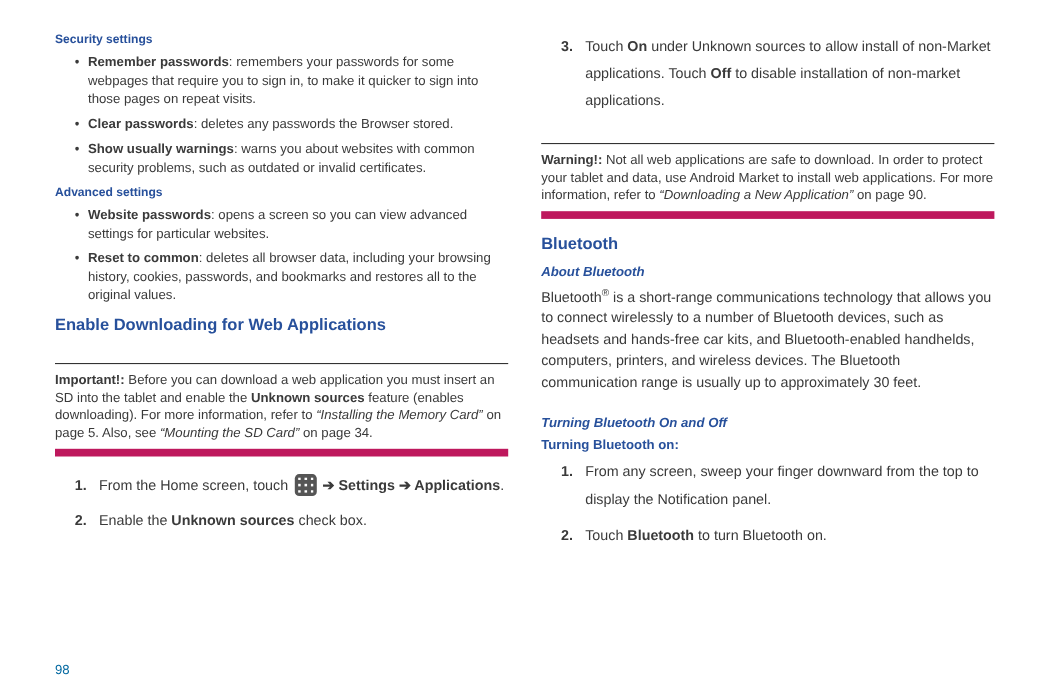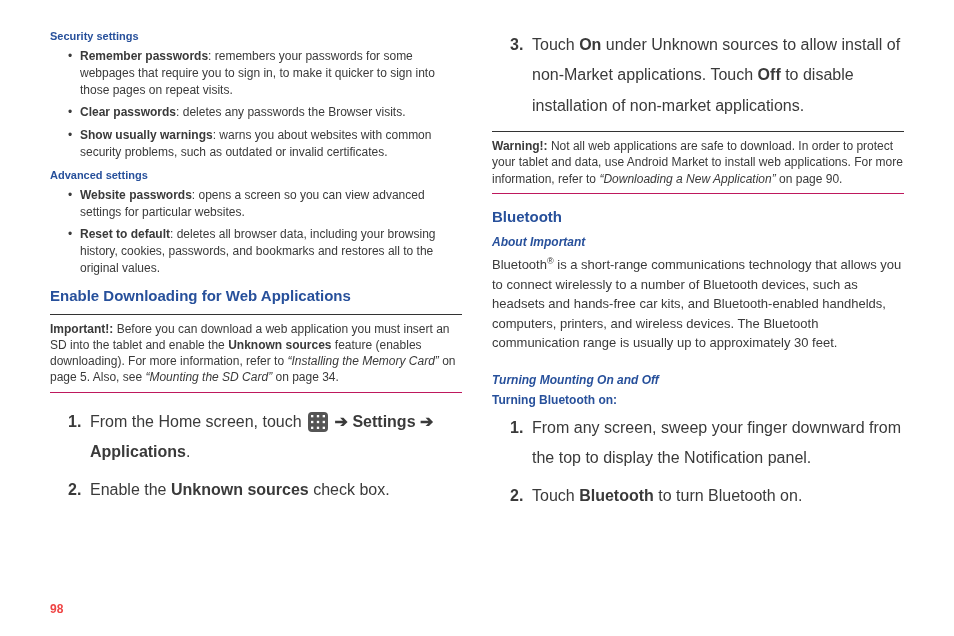--- a/index.html
+++ b/index.html
@@ -59,37 +59,37 @@
   }
   .bullets li::before {
     content: "•";
     position: absolute;
     left: -12px;
     top: 0;
   }
   .bold { font-weight: bold; }
   .note-box {
     border-top: 1px solid #333;
-    border-bottom: 1px solid #be185d;
+    border-bottom: 7px solid #be185d;
     padding: 6px 0;
-    margin: 10px 0 14px 0;
+    margin: 26px 0 14px 0;
     font-size: 12px;
     line-height: 1.35;
     color: #3a3a3a;
   }
   .note-label { font-weight: bold; }
   .italic { font-style: italic; }
   .steps {
     list-style: none;
     margin-left: 18px;
     counter-reset: step;
   }
   .steps li {
     counter-increment: step;
-    font-size: 16px;
+    font-size: 13px;
     line-height: 1.9;
     color: #3a3a3a;
     margin-bottom: 8px;
     padding-left: 22px;
     position: relative;
   }
   .steps li::before {
     content: counter(step) ".";
     position: absolute;
     left: 0;
@@ -109,43 +109,42 @@
   .icon-apps svg { width: 14px; height: 14px; }
   .body-text {
     font-size: 13px;
     line-height: 1.5;
     color: #3a3a3a;
     margin-bottom: 20px;
   }
   sup { font-size: 0.7em; }
   .page-num {
     font-size: 12px;
-    color: #ef4444;
+    color: #0369a1;
     margin-top: 10px;
-    font-weight: bold;
   }
   .arrow { font-weight: bold; }
 </style>
 </head>
 <body>
 
 <div class="columns">
 
   <div class="col">
     <div class="heading-blue">Security settings</div>
     <ul class="bullets">
       <li><span class="bold">Remember passwords</span><span>: remembers your passwords for some webpages that require you to sign in, to make it quicker to sign into those pages on repeat visits.</span></li>
-      <li><span class="bold">Clear passwords</span><span>: deletes any passwords the Browser visits.</span></li>
+      <li><span class="bold">Clear passwords</span><span>: deletes any passwords the Browser stored.</span></li>
       <li><span class="bold">Show usually warnings</span><span>: warns you about websites with common security problems, such as outdated or invalid certificates.</span></li>
     </ul>
 
     <div class="heading-blue">Advanced settings</div>
     <ul class="bullets">
       <li><span class="bold">Website passwords</span><span>: opens a screen so you can view advanced settings for particular websites.</span></li>
-      <li><span class="bold">Reset to default</span><span>: deletes all browser data, including your browsing history, cookies, passwords, and bookmarks and restores all to the original values.</span></li>
+      <li><span class="bold">Reset to common</span><span>: deletes all browser data, including your browsing history, cookies, passwords, and bookmarks and restores all to the original values.</span></li>
     </ul>
 
     <div class="heading-blue-big">Enable Downloading for Web Applications</div>
 
     <div class="note-box">
       <span class="note-label">Important!:</span><span> Before you can download a web application you must insert an SD into the tablet and enable the </span><span class="bold">Unknown sources</span><span> feature (enables downloading). For more information, refer to </span><span class="italic">“Installing the Memory Card”</span><span>  on page 5. Also, see </span><span class="italic">“Mounting the SD Card”</span><span> on page 34.</span>
     </div>
 
     <ol class="steps">
       <li>
@@ -178,26 +177,26 @@
       <li>
         <span>Touch </span><span class="bold">On</span><span> under Unknown sources to allow install of non-Market applications. Touch </span><span class="bold">Off</span><span> to disable installation of non-market applications.</span>
       </li>
     </ol>
 
     <div class="note-box">
       <span class="note-label">Warning!:</span><span> Not all web applications are safe to download. In order to protect your tablet and data, use Android Market to install web applications. For more information, refer to </span><span class="italic">“Downloading a New Application”</span><span>  on page 90.</span>
     </div>
 
     <div class="heading-blue-big">Bluetooth</div>
-    <div class="heading-blue-italic">About Important</div>
+    <div class="heading-blue-italic">About Bluetooth</div>
     <p class="body-text">
       <span>Bluetooth</span><sup>®</sup><span> is a short-range communications technology that allows you to connect wirelessly to a number of Bluetooth devices, such as headsets and hands-free car kits, and Bluetooth-enabled handhelds, computers, printers, and wireless devices. The Bluetooth communication range is usually up to approximately 30 feet.</span>
     </p>
 
-    <div class="heading-blue-italic">Turning Mounting On and Off</div>
+    <div class="heading-blue-italic">Turning Bluetooth On and Off</div>
     <div class="heading-blue" style="font-size:12px;">Turning Bluetooth on:</div>
 
     <ol class="steps">
       <li>From any screen, sweep your finger downward from the top to display the Notification panel.</li>
       <li>
         <span>Touch </span><span class="bold">Bluetooth</span><span> to turn Bluetooth on.</span>
       </li>
     </ol>
   </div>
 </div>

